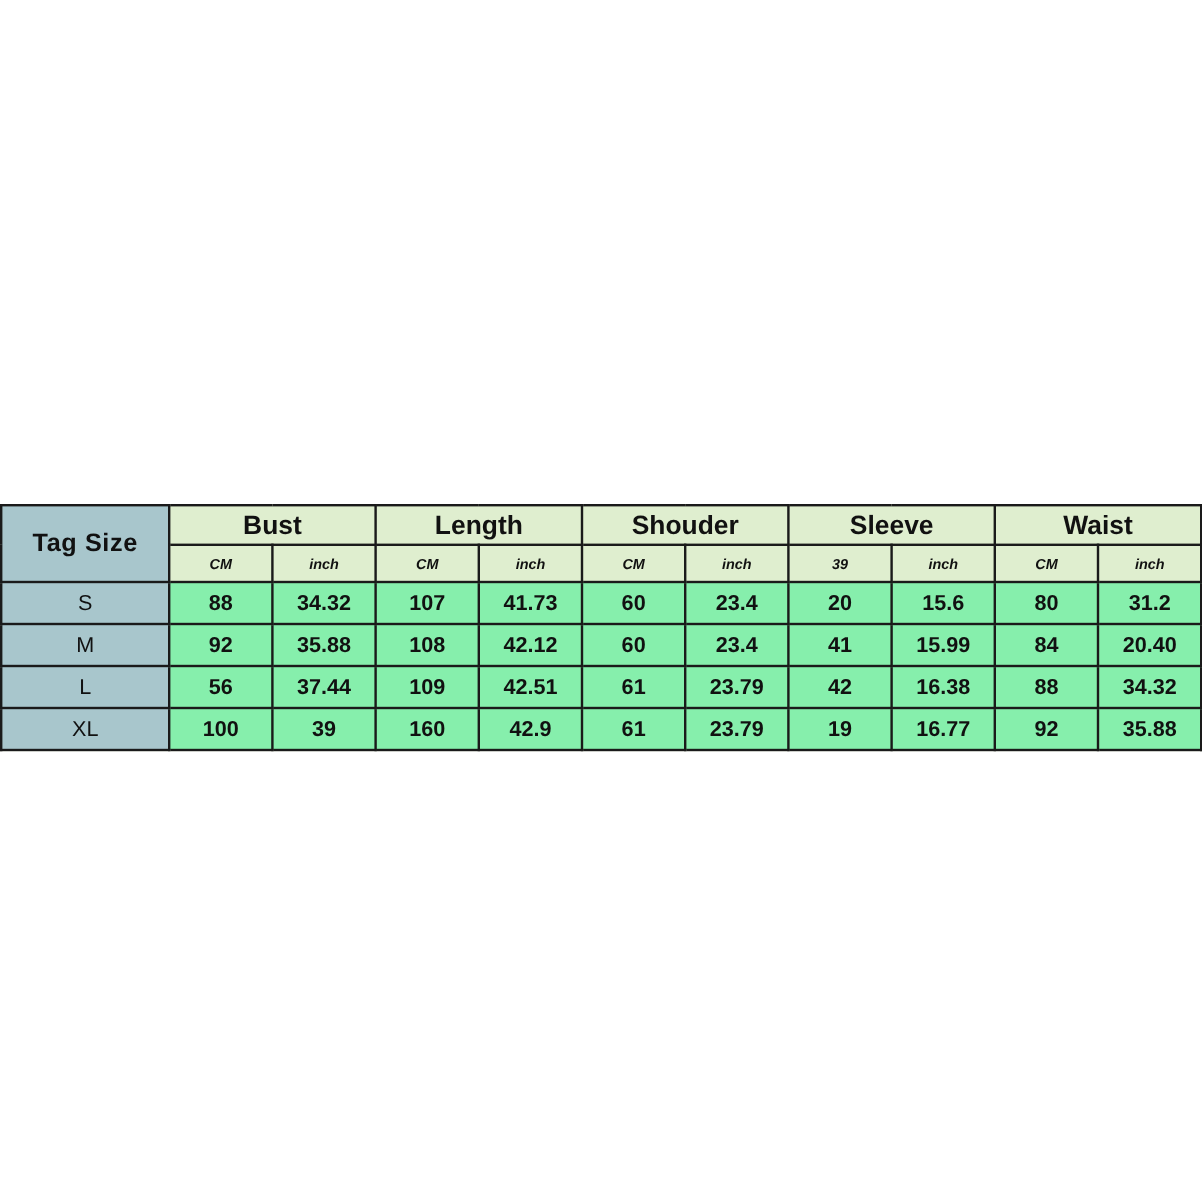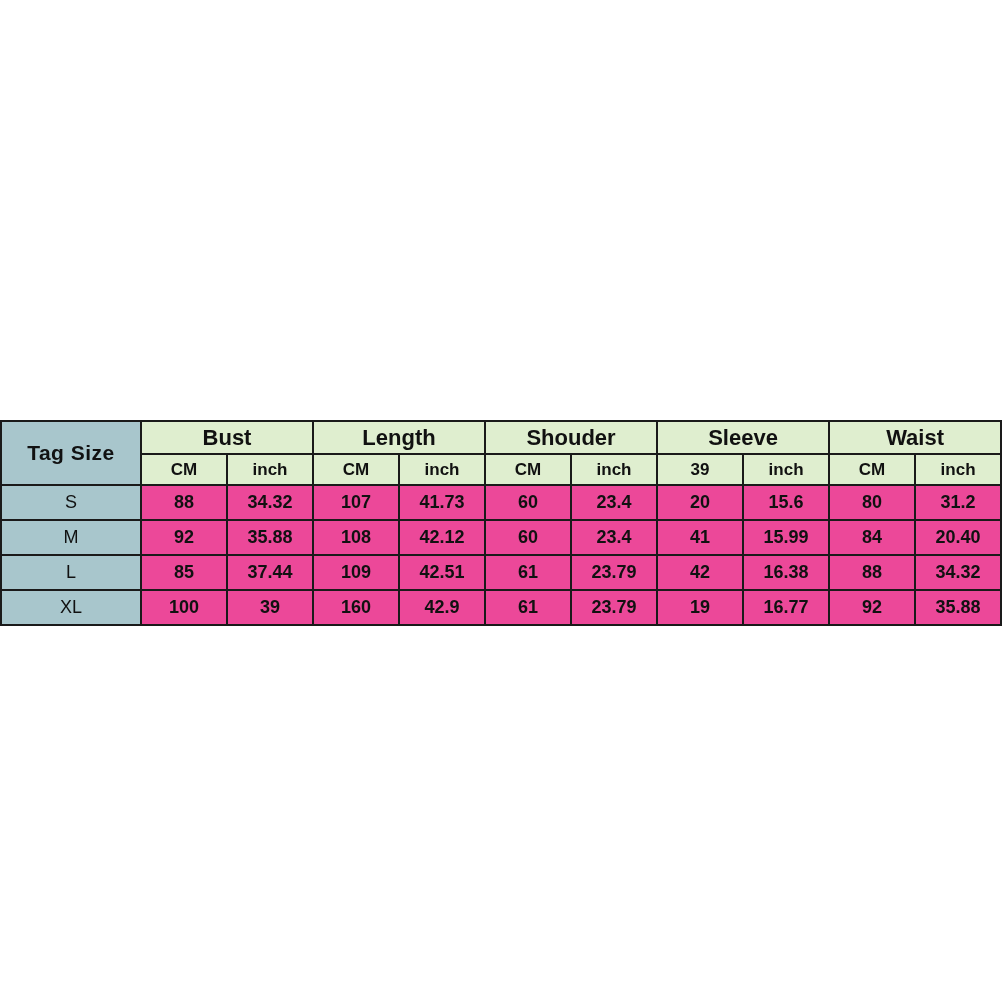--- a/index.html
+++ b/index.html
@@ -48,29 +48,30 @@
   }
   
   .group-head {
     height: 33px;
     font-size: 22px;
     background: #dfeecf;
   }
   
   .unit-head {
     height: 31px;
-    font-size: 17px;
+    font-size: 12px;
+    font-style: italic;
     background: #dfeecf;
   }
   
   .data-row td {
     height: 33px;
     font-size: 18px;
     font-weight: normal;
-    background: #ec4899;
+    background: #86efac;
   }
   .data-row td.sizecell {
     background: #a8c6cc;
     font-size: 18px;
     font-weight: normal;
     color: #111111;
   }
   
   col.c-size { width: 140px; }
   col.c-cm   { width: 86px; }
@@ -140,21 +141,21 @@
           <td>60</td>
           <td>23.4</td>
           <td>41</td>
           <td>15.99</td>
           <td>84</td>
           <td>20.40</td>
         </tr>
 
         <tr class="data-row">
           <td class="sizecell">L</td>
-          <td>85</td>
+          <td>56</td>
           <td>37.44</td>
           <td>109</td>
           <td>42.51</td>
           <td>61</td>
           <td>23.79</td>
           <td>42</td>
           <td>16.38</td>
           <td>88</td>
           <td>34.32</td>
         </tr>

